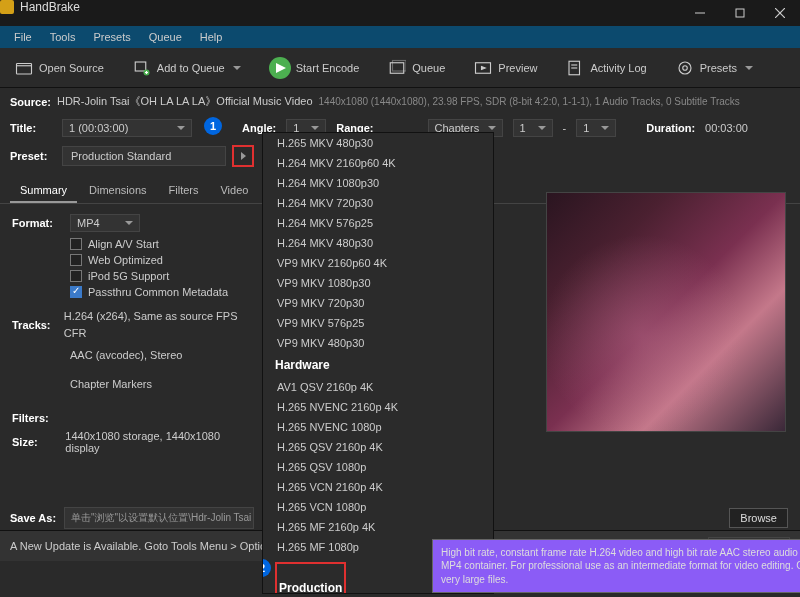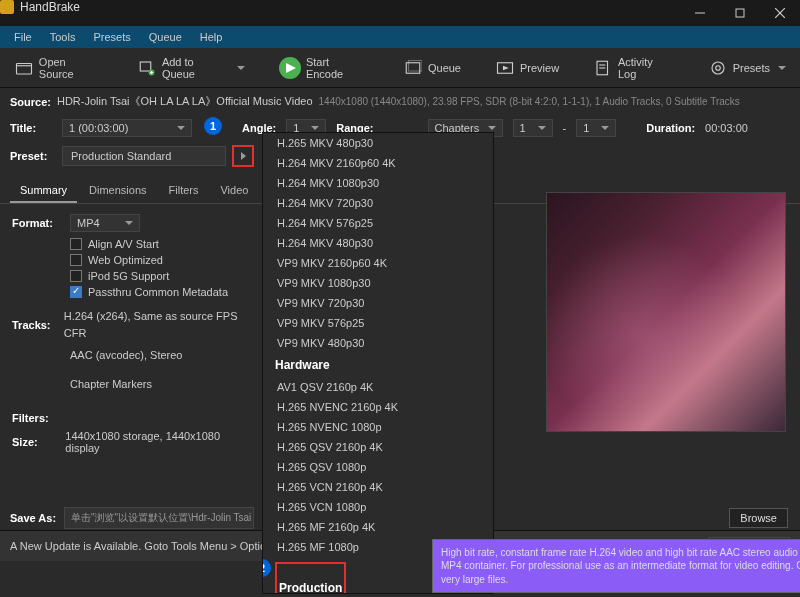--- a/index.html
+++ b/index.html
@@ -5,21 +5,21 @@
 * { margin: 0; padding: 0; box-sizing: border-box; font-family: "Segoe UI", Arial, sans-serif; }
 body { background: #2a2a2a; color: #ccc; font-size: 11px; width: 800px; height: 597px; overflow: hidden; position: relative; }
 .titlebar { height: 26px; background: #1a1a1a; display: flex; align-items: flex-start; }
 .titlebar-icon { width: 14px; height: 14px; background: #d4a017; border-radius: 2px; margin-right: 6px; }
 .titlebar-title { flex: 1; color: #ddd; font-size: 12px; }
 .win-controls { display: flex; }
 .win-btn { width: 40px; height: 26px; display: flex; align-items: center; justify-content: center; color: #ccc; }
 .win-btn svg { width: 10px; height: 10px; }
 .menubar { height: 22px; background: #0c4a6e; display: flex; align-items: center; padding-left: 6px; gap: 2px; }
 .menu-item { padding: 2px 8px; color: #ccc; }
-.toolbar { height: 40px; background: #2a2a2a; display: flex; align-items: center; padding: 0 6px; gap: 18px; border-bottom: 1px solid #111; }
+.toolbar { height: 40px; background: #2a2a2a; display: flex; align-items: center; padding: 0 6px; gap: 12px; border-bottom: 1px solid #111; }
 .tool-btn { display: flex; align-items: center; gap: 5px; padding: 4px 8px; border-radius: 2px; }
 .tool-icon { width: 20px; height: 18px; display: flex; align-items: center; justify-content: center; }
 .tool-icon svg { width: 18px; height: 18px; }
 .play-icon { width: 22px; height: 22px; border-radius: 50%; background: #4caf50; display: flex; align-items: center; justify-content: center; }
 .play-icon svg { width: 10px; height: 10px; fill: #fff; margin-left: 2px; }
 .dropdown-caret { border-left: 4px solid transparent; border-right: 4px solid transparent; border-top: 4px solid #999; margin-left: 3px; }
 .source-row { padding: 6px 10px; display: flex; align-items: center; gap: 6px; }
 .source-label { color: #fff; font-weight: bold; }
 .source-value { color: #ccc; }
 .source-meta { color: #888; font-size: 10px; }

